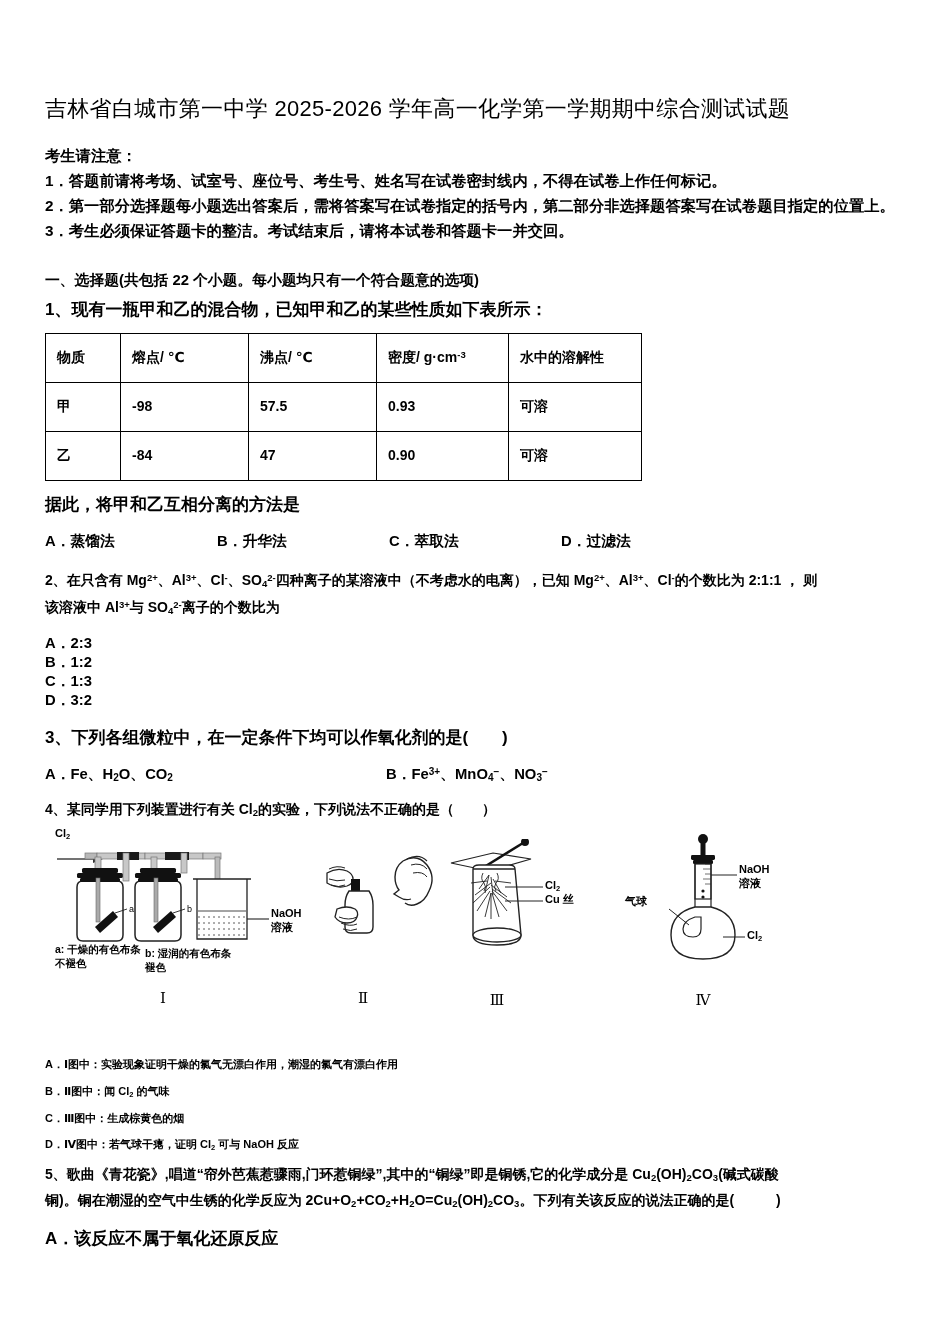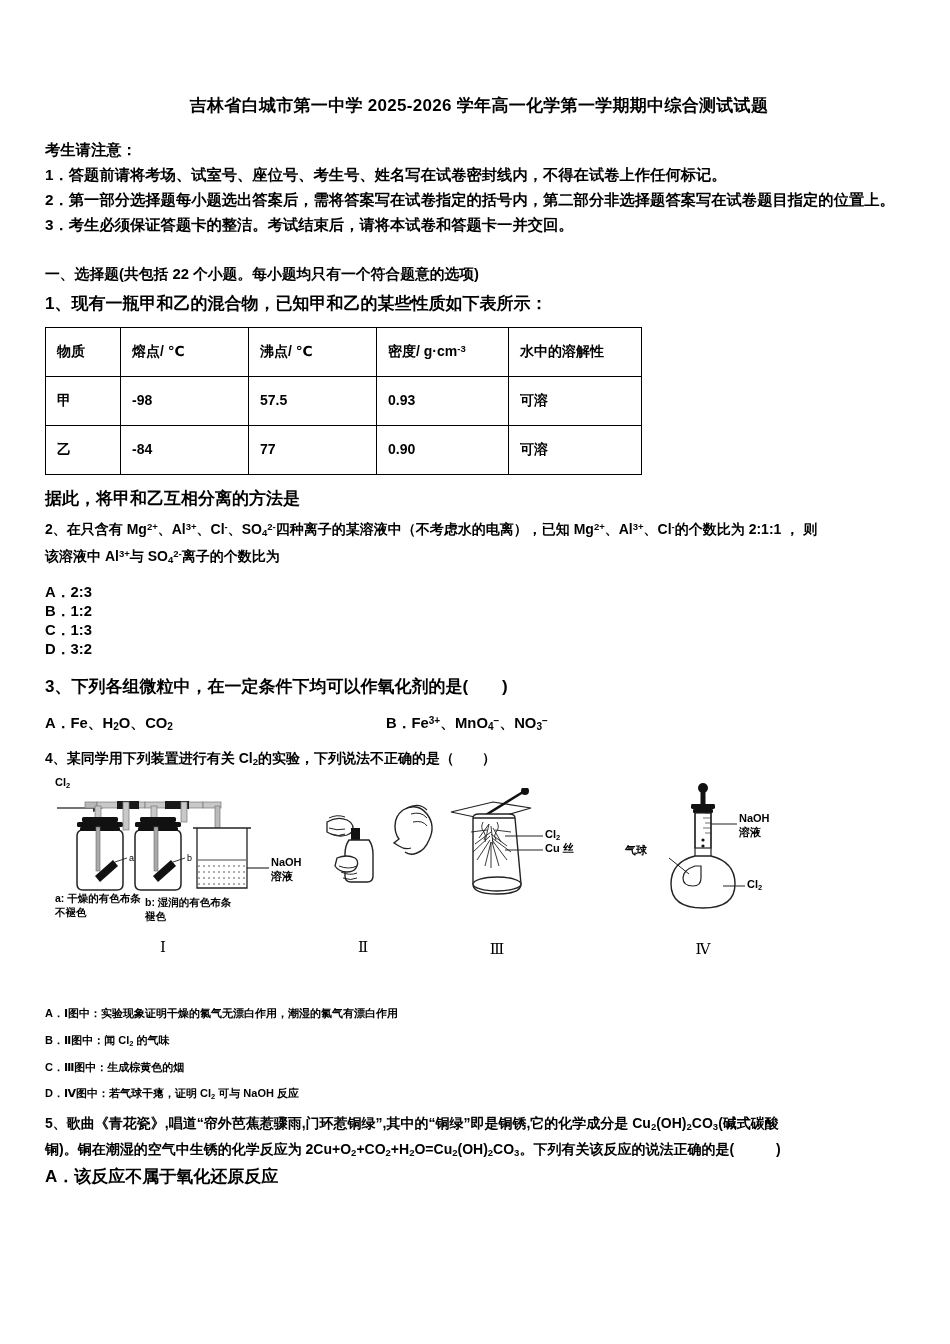--- a/index.html
+++ b/index.html
@@ -25,24 +25,23 @@
   .content {
     position: absolute;
     left: 45px;
     top: 96px;
     width: 868px;
   }
 
   
   .doc-title {
     font-family: "Liberation Sans", "DejaVu Sans", sans-serif;
-    font-weight: bold;
-    font-size: 17px;
+    font-weight: normal;
+    font-size: 22px;
     letter-spacing: 0.3px;
-    text-align: center;
     line-height: 1.2;
     margin: 0 0 22px 0;
     white-space: nowrap;
   }
 
   
   .notice {
     font-family: "Liberation Sans", "DejaVu Sans", sans-serif;
     font-size: 15.3px;
     font-weight: bold;
@@ -200,29 +199,35 @@
         <tr>
           <td>甲</td>
           <td>-98</td>
           <td>57.5</td>
           <td>0.93</td>
           <td>可溶</td>
         </tr>
         <tr>
           <td>乙</td>
           <td>-84</td>
-          <td>77</td>
+          <td>47</td>
           <td>0.90</td>
           <td>可溶</td>
         </tr>
       </tbody>
     </table>
 
     <p class="qtext">据此，将甲和乙互相分离的方法是</p>
 
+    <div class="opts four">
+      <span class="opt">A．蒸馏法</span>
+      <span class="opt">B．升华法</span>
+      <span class="opt">C．萃取法</span>
+      <span class="opt">D．过滤法</span>
+    </div>
 
     <p class="qtext-small"><span>2、在只含有 Mg</span><sup>2+</sup><span>、Al</span><sup>3+</sup><span>、Cl</span><sup>-</sup><span>、SO</span><sub>4</sub><sup>2-</sup><span>四种离子的某溶液中（不考虑水的电离），已知 Mg</span><sup>2+</sup><span>、Al</span><sup>3+</sup><span>、Cl</span><sup>-</sup><span>的个数比为 2:1:1 ，  则</span></p>
 
     <p class="qtext-small"><span>该溶液中 Al</span><sup>3+</sup><span>与 SO</span><sub>4</sub><sup>2-</sup><span>离子的个数比为</span></p>
 
     <div class="opts four" style="margin:12px 0 14px 0;flex-direction:column;">
       <span class="opt">A．2:3</span>
       <span class="opt">B．1:2</span>
       <span class="opt">C．1:3</span>
       <span class="opt">D．3:2</span>
@@ -451,16 +456,16 @@
       <span class="ci">A．Ⅰ图中：实验现象证明干燥的氯气无漂白作用，潮湿的氯气有漂白作用</span>
       <span class="ci"><span>B．Ⅱ图中：闻 Cl</span><sub>2</sub><span> 的气味</span></span>
       <span class="ci">C．Ⅲ图中：生成棕黄色的烟</span>
       <span class="ci"><span>D．Ⅳ图中：若气球干瘪，证明 Cl</span><sub>2</sub><span> 可与 NaOH 反应</span></span>
     </div>
 
     <p class="qtext-small" style="line-height:1.85;"><span>5、歌曲《青花瓷》,唱道“帘外芭蕉惹骤雨,门环惹铜绿”,其中的“铜绿”即是铜锈,它的化学成分是 Cu</span><sub>2</sub><span>(OH)</span><sub>2</sub><span>CO</span><sub>3</sub><span>(碱式碳酸</span></p>
 
     <p class="qtext-small" style="line-height:1.85;"><span>铜)。铜在潮湿的空气中生锈的化学反应为 2Cu+O</span><sub>2</sub><span>+CO</span><sub>2</sub><span>+H</span><sub>2</sub><span>O=Cu</span><sub>2</sub><span>(OH)</span><sub>2</sub><span>CO</span><sub>3</sub><span>。下列有关该反应的说法正确的是(　　　)</span></p>
 
-    <p class="qtext" style="margin-top:0;">A．该反应不属于氧化还原反应</p>
+    <p class="qtext" style="margin-top:11px;">A．该反应不属于氧化还原反应</p>
 
   </div>
 </div>
 
 </body></html>

